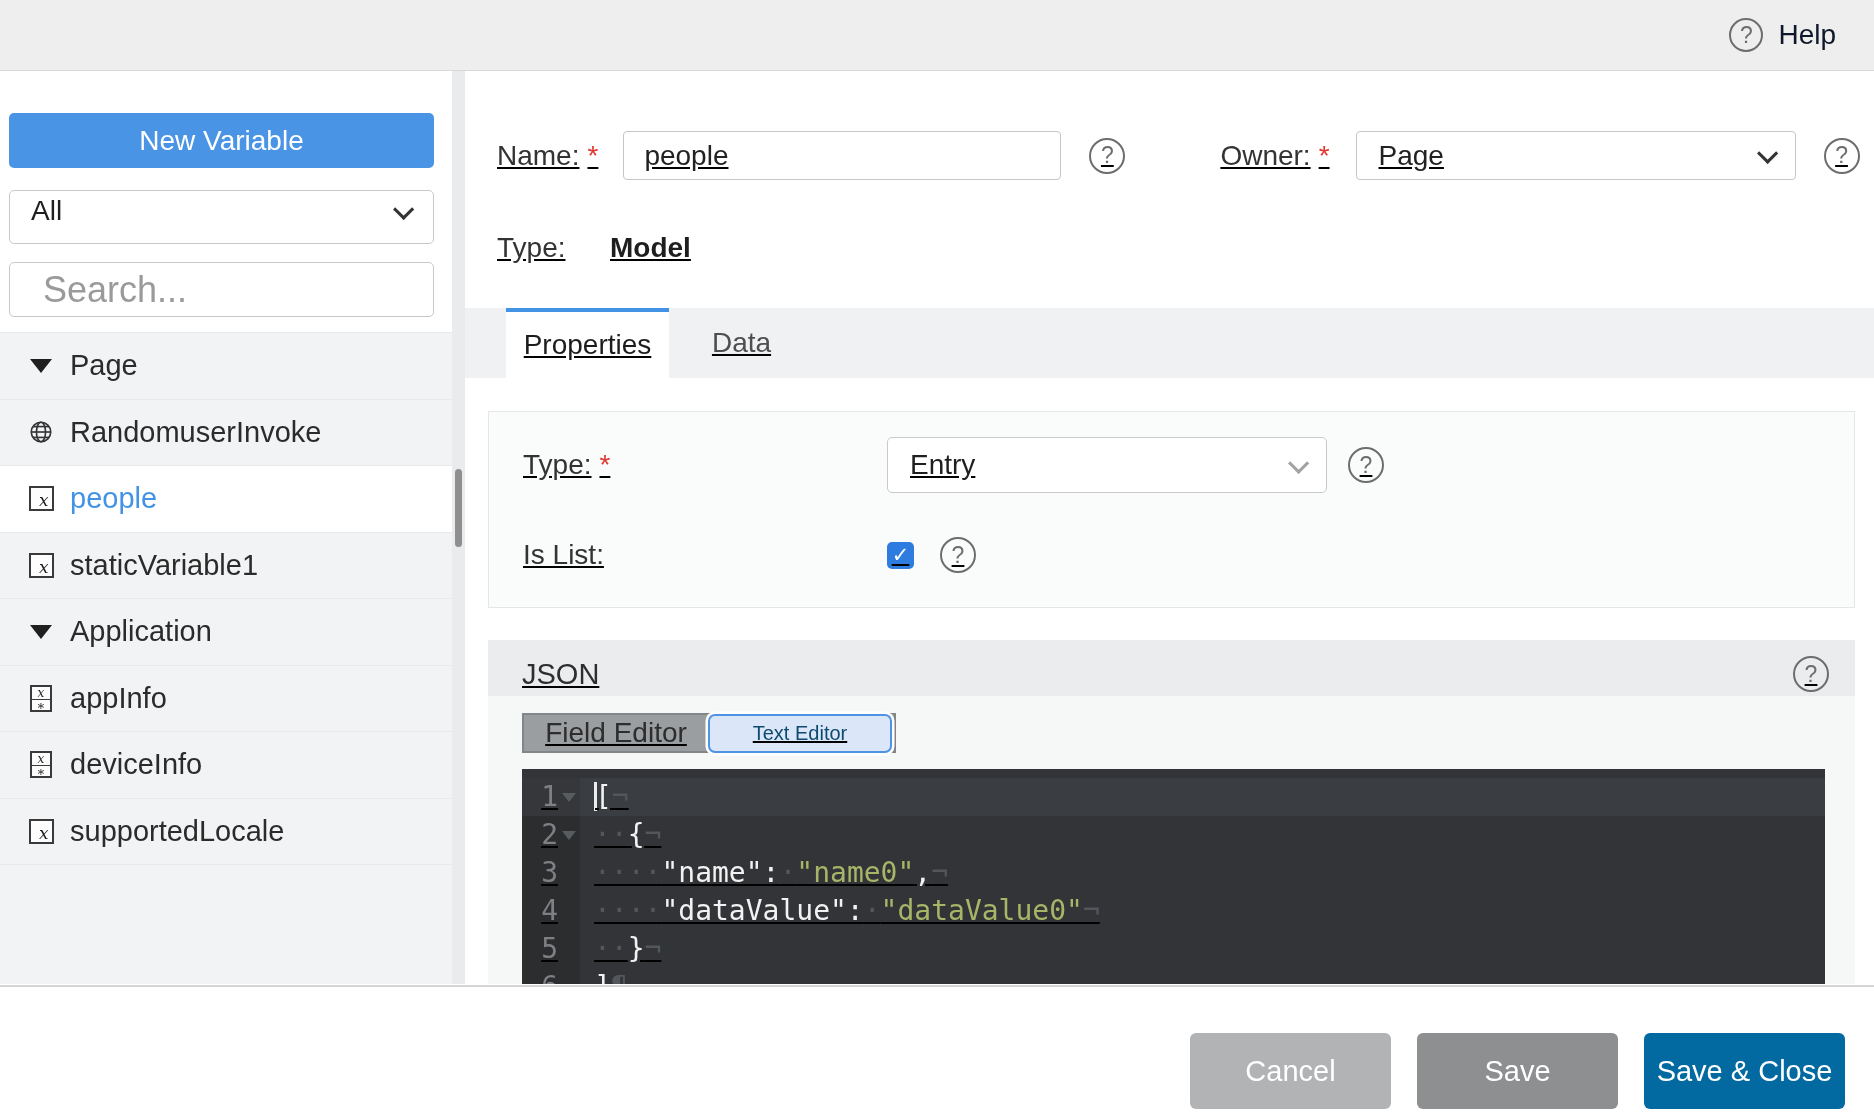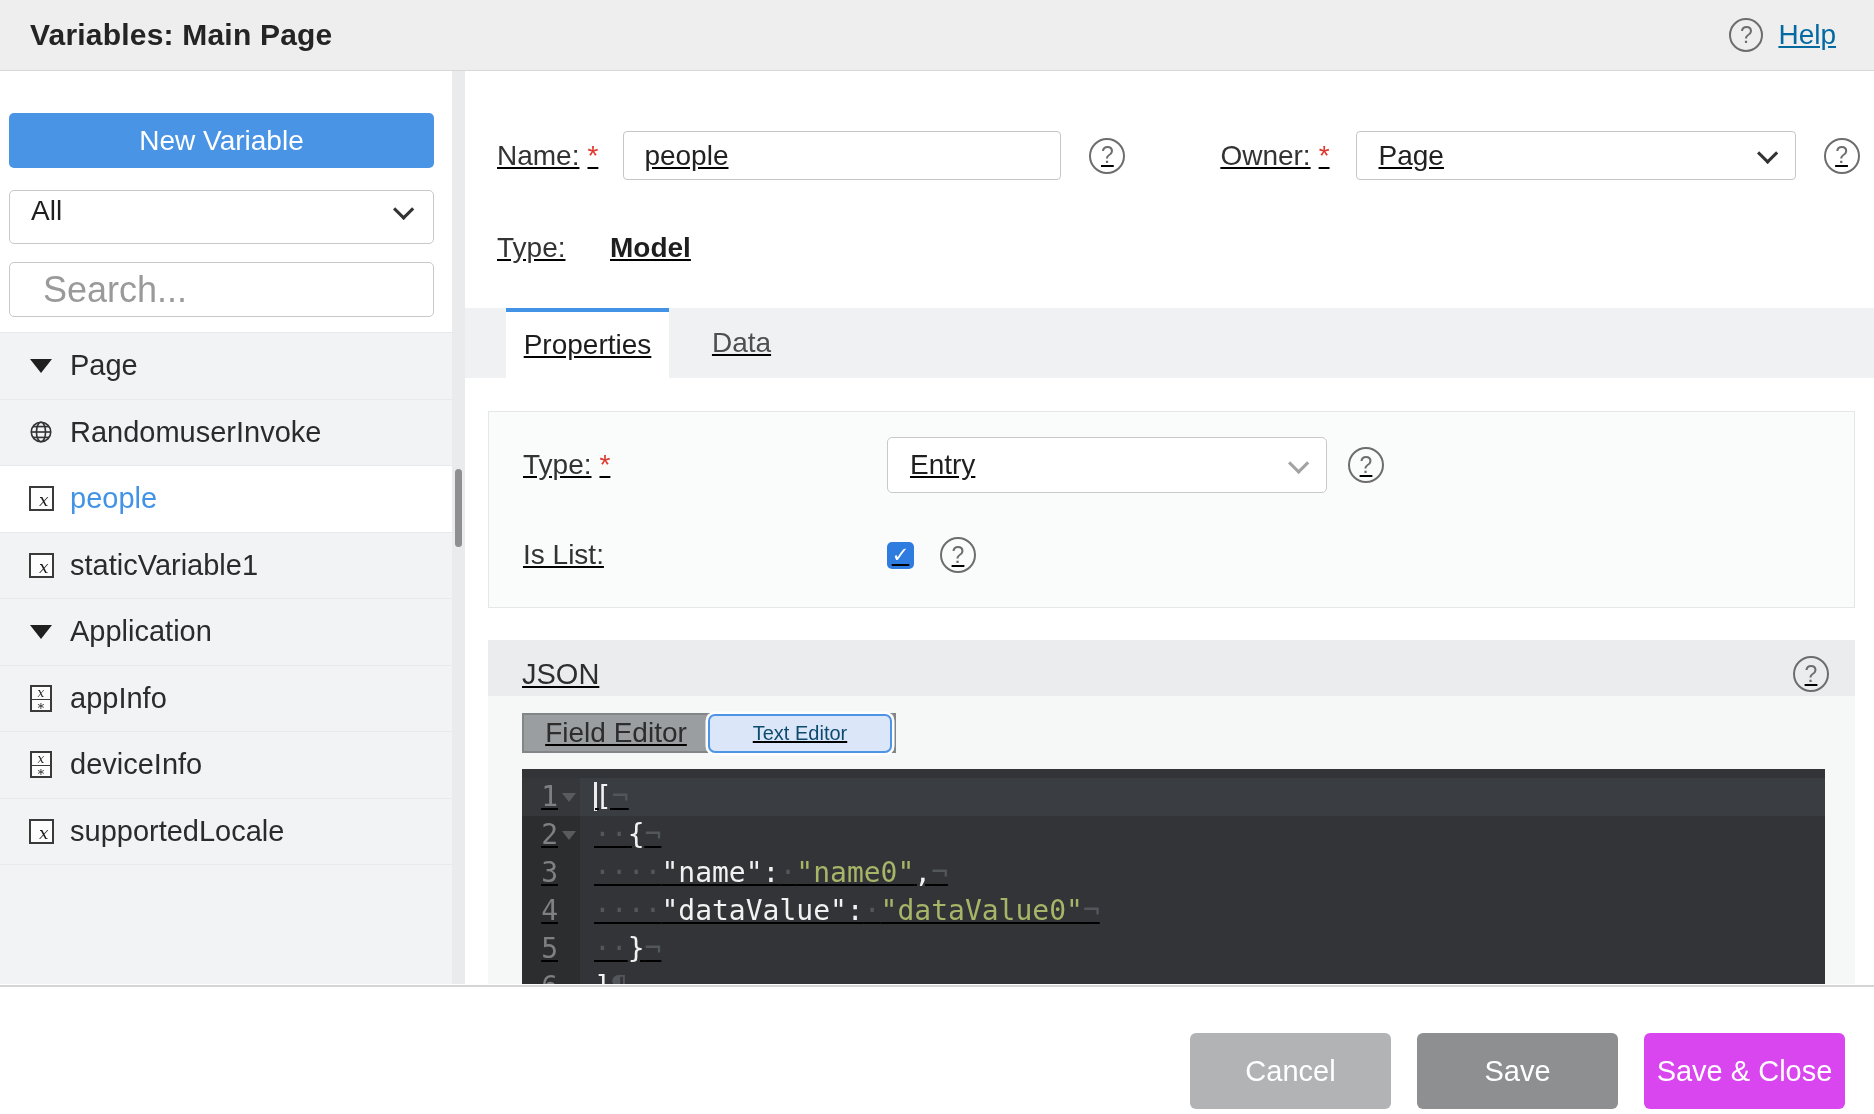--- a/index.html
+++ b/index.html
@@ -5,21 +5,21 @@
   * { box-sizing: border-box; margin: 0; padding: 0; }
   html,body { width:1874px; height:1114px; overflow:hidden;
     font-family:"Liberation Sans","DejaVu Sans",sans-serif; background:#fff; }
   .page { position:relative; width:1874px; height:1114px; }
 
   
   .hdr { height:71px; background:#eeeeee; border-bottom:1px solid #d8d8d8;
     display:flex; align-items:center; padding:0 38px 0 30px; }
   .hdr-title { font-size:30px; font-weight:600; color:#242424; letter-spacing:.2px; }
   .hdr-help { margin-left:auto; display:flex; align-items:center; gap:15px; cursor:pointer; }
-  .hdr-help .lbl { font-size:28px; color:#0369a1;text-decoration:underline; }
+  .hdr-help .lbl { font-size:28px; color:#0f172a; }
 
   .q { display:inline-flex; align-items:center; justify-content:center;
     border:2.5px solid #6d6d6d; border-radius:50%; color:#6d6d6d;
     width:36px; height:36px; font-size:23px; font-weight:500; flex:none; }
   .q.small { width:34px; height:34px; }
 
   
   .bodyrow { display:flex; height:913px; }
 
   
@@ -123,31 +123,30 @@
   .cursor { display:inline-block; width:3px; height:29px; background:#ececec; vertical-align:-5px; margin-right:-2px; }
 
   
   .ftr { position:absolute; left:0; bottom:0; width:100%; height:129px; background:#fff;
     border-top:2px solid #d5d5d5; display:flex; justify-content:flex-end; align-items:flex-start;
     padding:46px 29px 0 0; gap:26px; }
   .fbtn { width:201px; height:76px; border:none; border-radius:6px; color:#fff; font-size:29px;
     font-family:inherit; cursor:pointer; }
   .fbtn.cancel { background:#b1b3b4; }
   .fbtn.save { background:#8d8f90; }
-  .fbtn.saveclose { background:#d946ef; }
+  .fbtn.saveclose { background:#0369a1; }
 
   svg { display:block; }
 </style>
 </head>
 <body>
 
 <div class="page">
 
   <div class="hdr">
-    <span class="hdr-title">Variables: Main Page</span>
     <span class="hdr-help">
       <span class="q small">?</span>
       <span class="lbl">Help</span>
     </span>
   </div>
 
   <div class="bodyrow">
 
     <aside class="side">
       <div class="side-controls">

